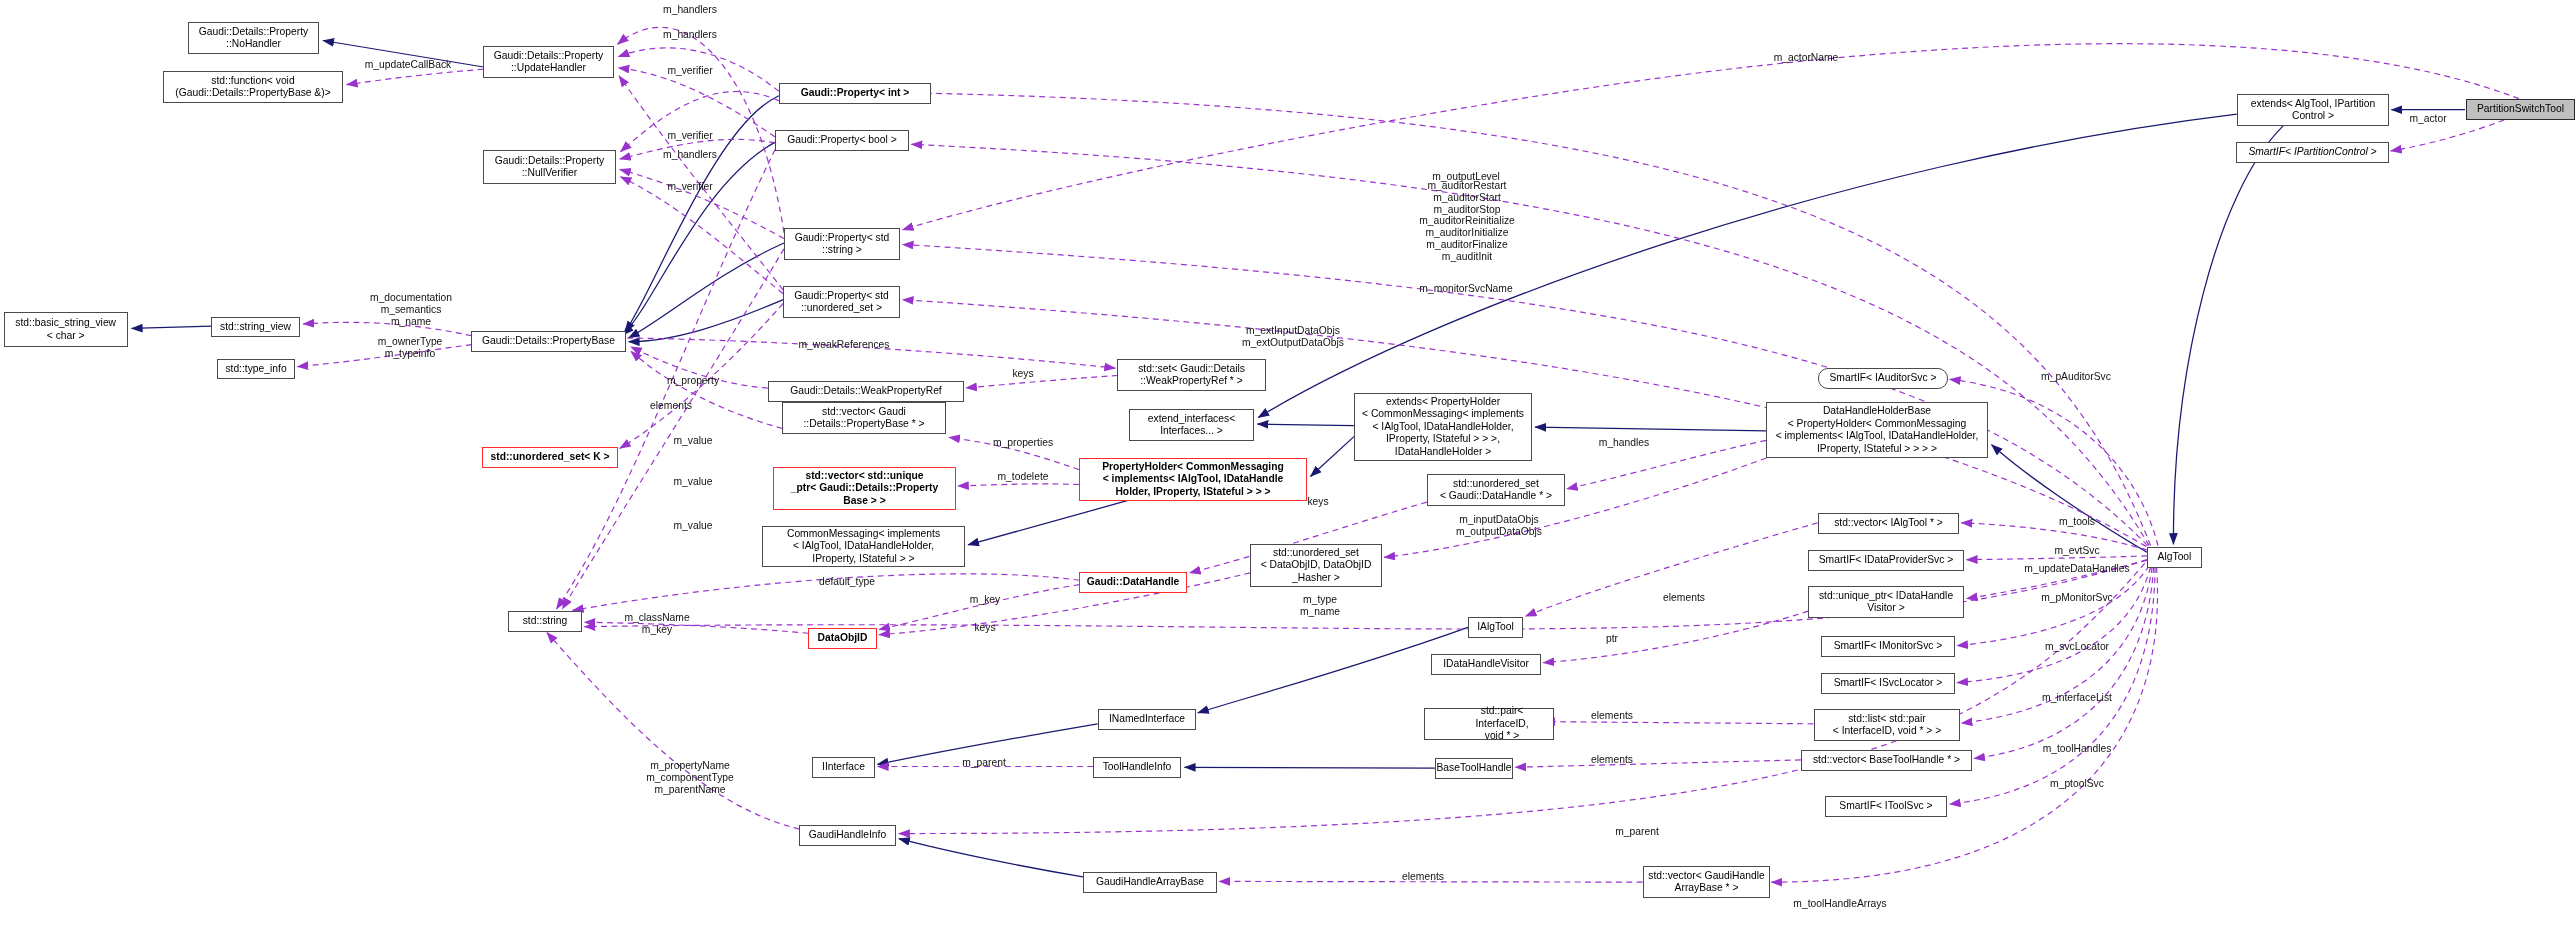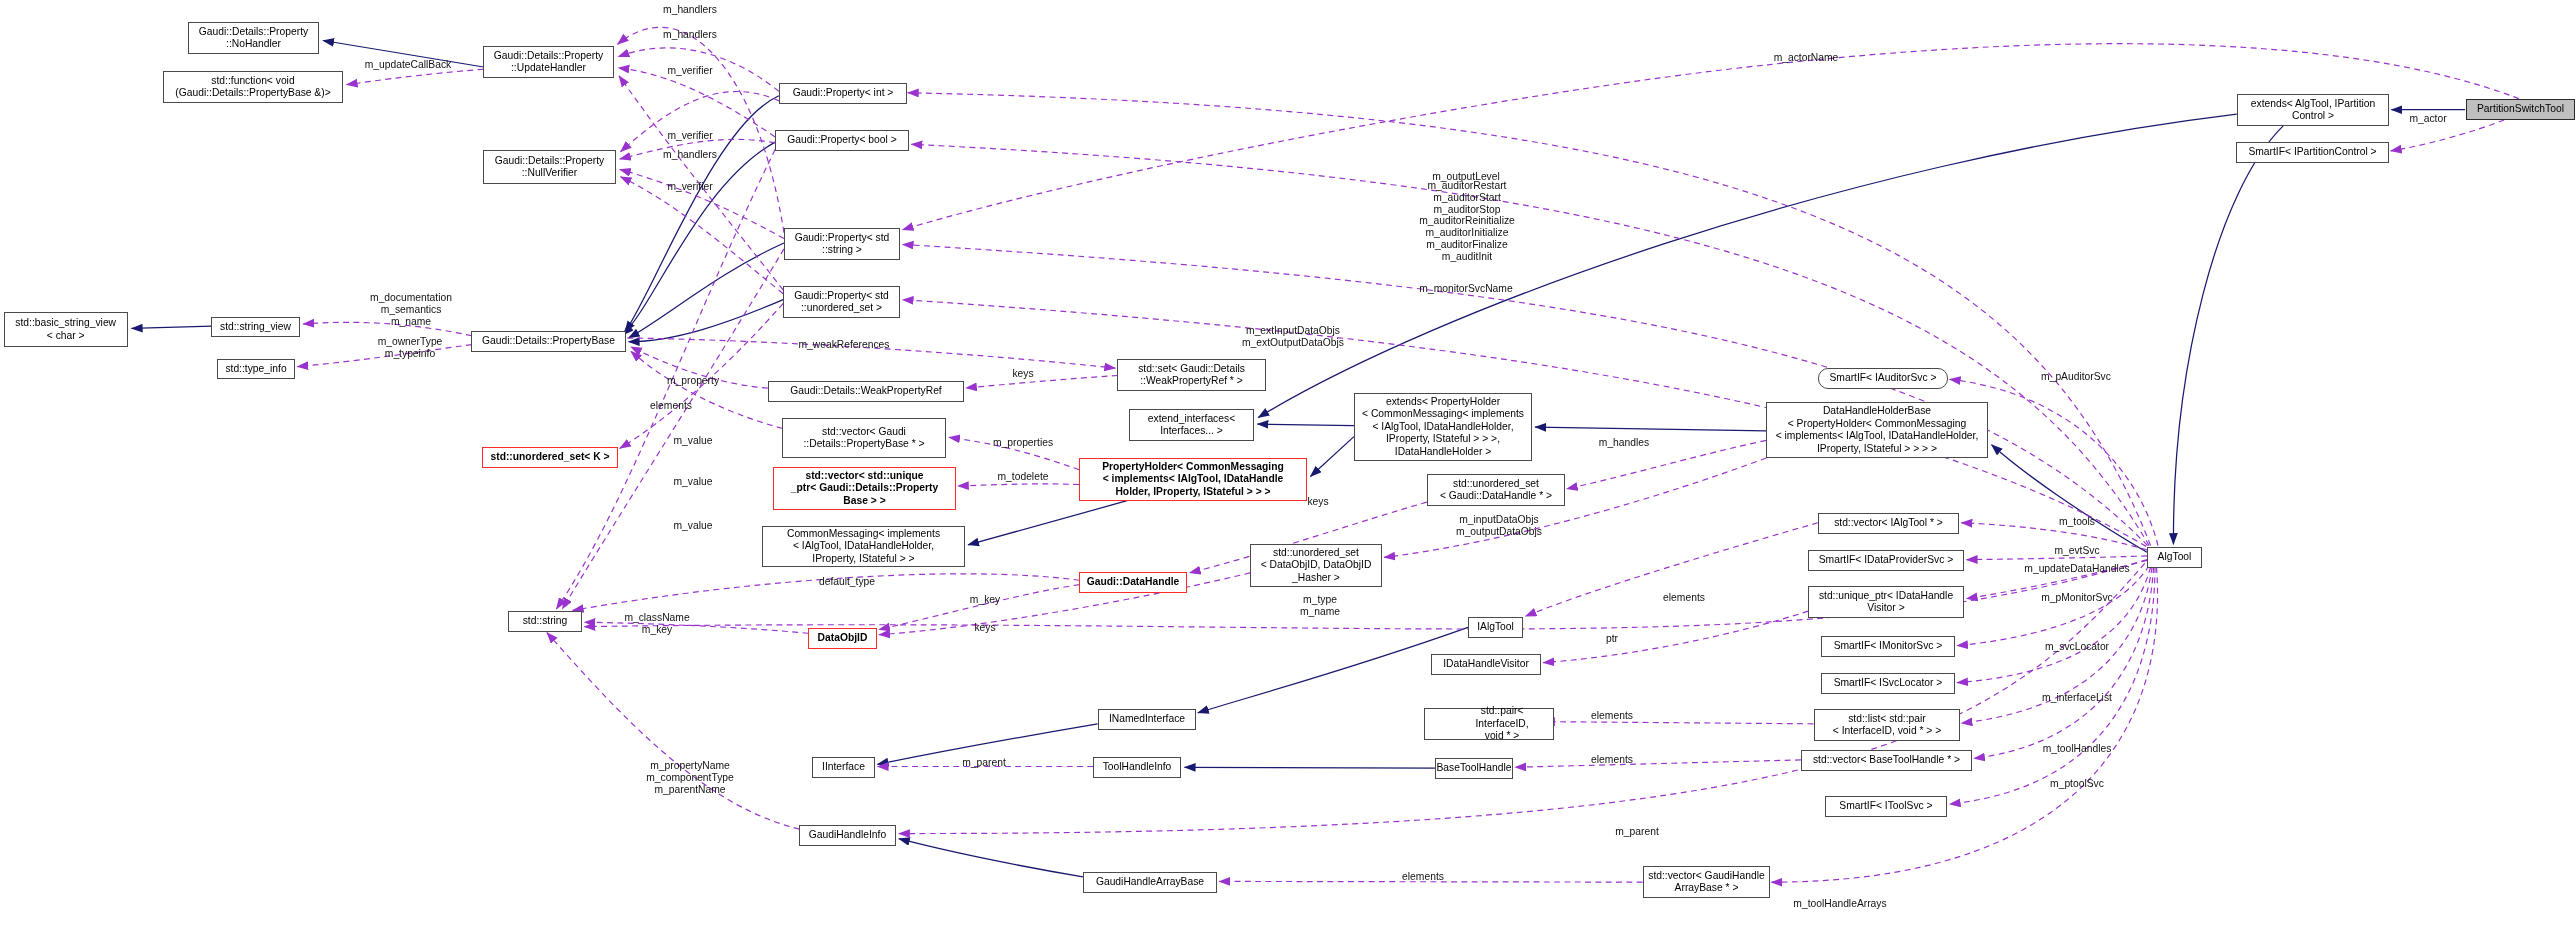--- a/index.html
+++ b/index.html
@@ -104,38 +104,38 @@
   </svg>
   <div id="nodes">
       <div class="node" style="left: 188px; top: 22px; width: 131px; height: 32px;">Gaudi::Details::Property
 ::NoHandler</div>
       <div class="node" style="left: 163px; top: 71px; width: 180px; height: 32px;">std::function&lt; void
 (Gaudi::Details::PropertyBase &amp;)&gt;</div>
       <div class="node" style="left: 483px; top: 46px; width: 131px; height: 32px;">Gaudi::Details::Property
 ::UpdateHandler</div>
       <div class="node" style="left: 483px; top: 150px; width: 133px; height: 34px;">Gaudi::Details::Property
 ::NullVerifier</div>
-      <div class="node" style="left: 779px; top: 83px; width: 128px; height: 20.6px;">Gaudi::Property&lt; int &gt;</div>
+      <div class="node" style="left: 779px; top: 83px; width: 152px; height: 20.6px; font-weight: bold;">Gaudi::Property&lt; int &gt;</div>
       <div class="node" style="left: 775px; top: 130px; width: 134px; height: 20.6px;">Gaudi::Property&lt; bool &gt;</div>
       <div class="node" style="left: 784px; top: 228px; width: 116px; height: 32px;">Gaudi::Property&lt; std
 ::string &gt;</div>
       <div class="node" style="left: 783px; top: 286px; width: 117px; height: 32px;">Gaudi::Property&lt; std
 ::unordered_set &gt;</div>
       <div class="node" style="left: 3.7px; top: 312px; width: 124px; height: 35px;">std::basic_string_view
 &lt; char &gt;</div>
       <div class="node" style="left: 211px; top: 317px; width: 89px; height: 20px;">std::string_view</div>
       <div class="node" style="left: 217px; top: 359px; width: 78px; height: 20px;">std::type_info</div>
       <div class="node" style="left: 471px; top: 331px; width: 155px; height: 20.6px;">Gaudi::Details::PropertyBase</div>
       <div class="node red" style="left: 482px; top: 447px; width: 136px; height: 20.6px;">std::unordered_set&lt; K &gt;</div>
       <div class="node" style="left: 768px; top: 381px; width: 196px; height: 20.6px;">Gaudi::Details::WeakPropertyRef</div>
       <div class="node" style="left: 1117px; top: 359px; width: 149px; height: 32px;">std::set&lt; Gaudi::Details
 ::WeakPropertyRef * &gt;</div>
       <div class="node" style="left: 1129px; top: 409px; width: 125px; height: 32px;">extend_interfaces&lt;
 Interfaces... &gt;</div>
-      <div class="node" style="left: 782px; top: 418px; width: 164px; height: 40px;">std::vector&lt; Gaudi
+      <div class="node" style="left: 782px; top: 402px; width: 164px; height: 32px;">std::vector&lt; Gaudi
 ::Details::PropertyBase * &gt;</div>
       <div class="node red" style="left: 773px; top: 467px; width: 183px; height: 43px;">std::vector&lt; std::unique
 _ptr&lt; Gaudi::Details::Property
 Base &gt; &gt;</div>
       <div class="node red" style="left: 1079px; top: 458px; width: 228px; height: 43px;">PropertyHolder&lt; CommonMessaging
 &lt; implements&lt; IAlgTool, IDataHandle
 Holder, IProperty, IStateful &gt; &gt; &gt;</div>
       <div class="node" style="left: 762px; top: 526px; width: 203px; height: 41px;">CommonMessaging&lt; implements
 &lt; IAlgTool, IDataHandleHolder,
 IProperty, IStateful &gt; &gt;</div>
@@ -175,21 +175,21 @@
 Visitor &gt;</div>
       <div class="node" style="left: 1821px; top: 636px; width: 134px; height: 20.6px;">SmartIF&lt; IMonitorSvc &gt;</div>
       <div class="node" style="left: 1821px; top: 673px; width: 134px; height: 20.6px;">SmartIF&lt; ISvcLocator &gt;</div>
       <div class="node" style="left: 1814px; top: 709px; width: 146px; height: 32px;">std::list&lt; std::pair
 &lt; InterfaceID, void * &gt; &gt;</div>
       <div class="node" style="left: 1801px; top: 750px; width: 171px; height: 20.6px;">std::vector&lt; BaseToolHandle * &gt;</div>
       <div class="node" style="left: 1825px; top: 796px; width: 122px; height: 20.6px;">SmartIF&lt; IToolSvc &gt;</div>
       <div class="node" style="left: 2147px; top: 547px; width: 55px; height: 20.6px;">AlgTool</div>
       <div class="node" style="left: 2237px; top: 94px; width: 152px; height: 32px;">extends&lt; AlgTool, IPartition
 Control &gt;</div>
-      <div class="node" style="left: 2236px; top: 142px; width: 153px; height: 20.6px;">SmartIF&lt; IPartitionControl &gt;</div>
+      <div class="node" style="left: 2236px; top: 142px; width: 153px; height: 20.6px; font-style: italic;">SmartIF&lt; IPartitionControl &gt;</div>
       <div class="node highlight" style="left: 2466px; top: 99px; width: 109px; height: 20.6px;">PartitionSwitchTool</div>
     </div>
   <div id="labels">
       <div class="elabel" style="left: 690px; top: 10.3px;">m_handlers</div>
       <div class="elabel" style="left: 690px; top: 35px;">m_handlers</div>
       <div class="elabel" style="left: 690px; top: 71px;">m_verifier</div>
       <div class="elabel" style="left: 690px; top: 136px;">m_verifier</div>
       <div class="elabel" style="left: 690px; top: 155px;">m_handlers</div>
       <div class="elabel" style="left: 690px; top: 187px;">m_verifier</div>
       <div class="elabel" style="left: 408px; top: 65px;">m_updateCallBack</div>

